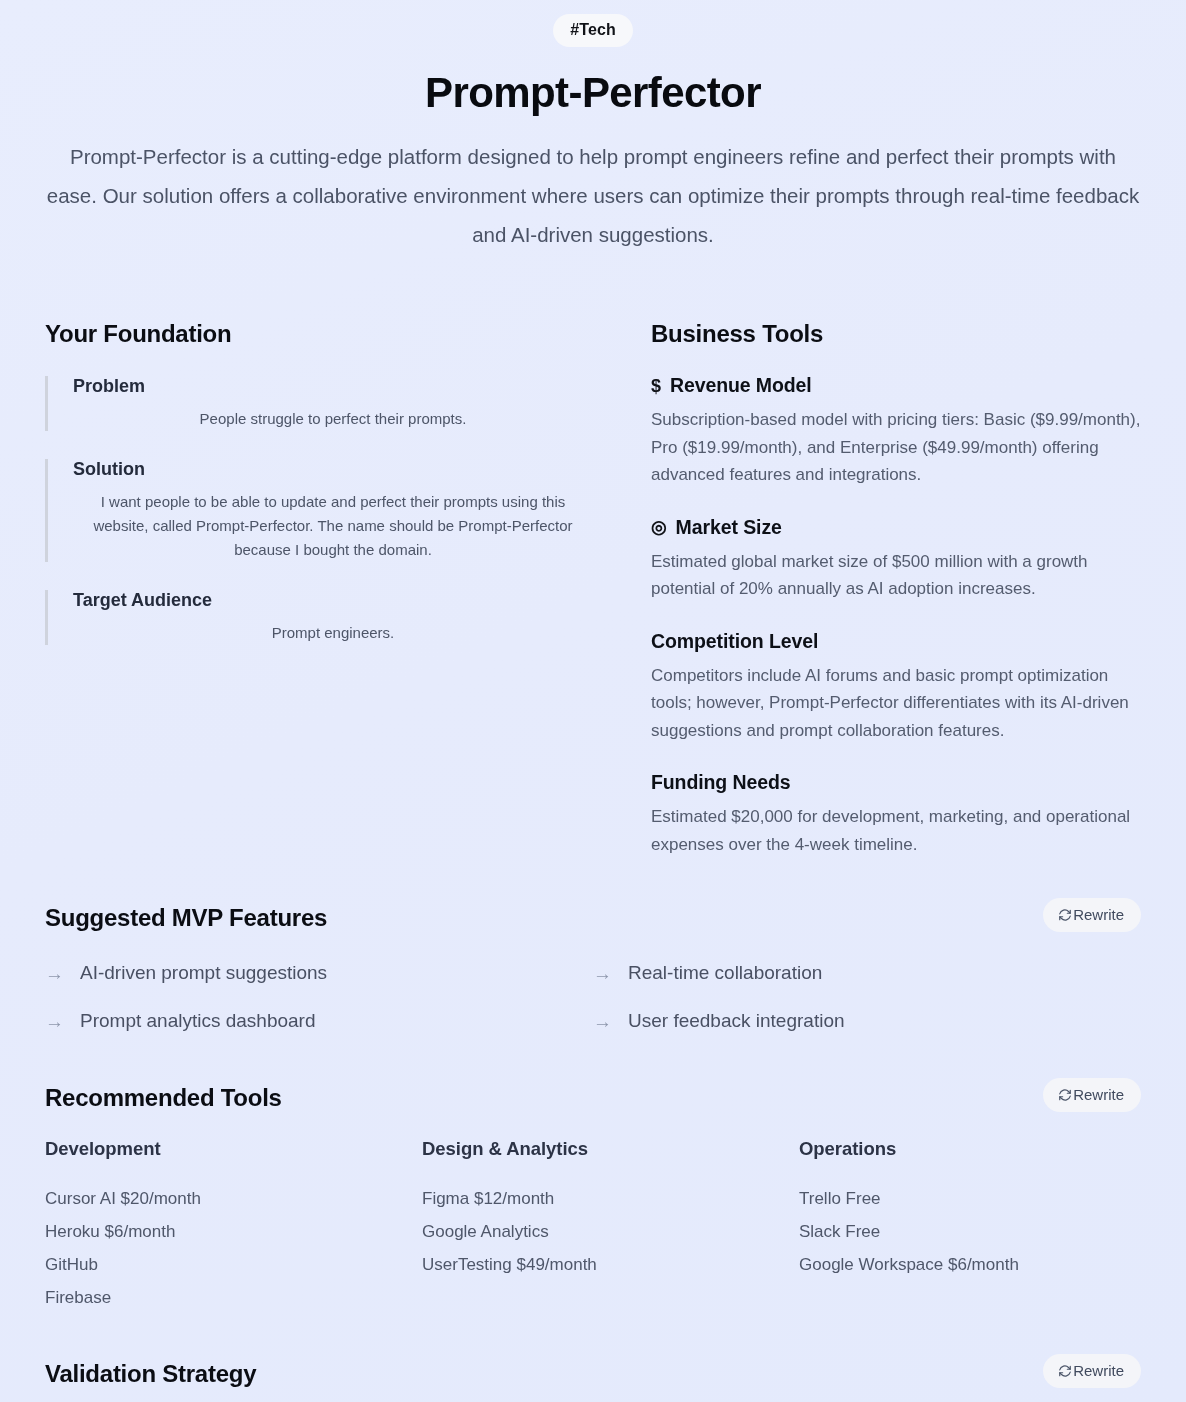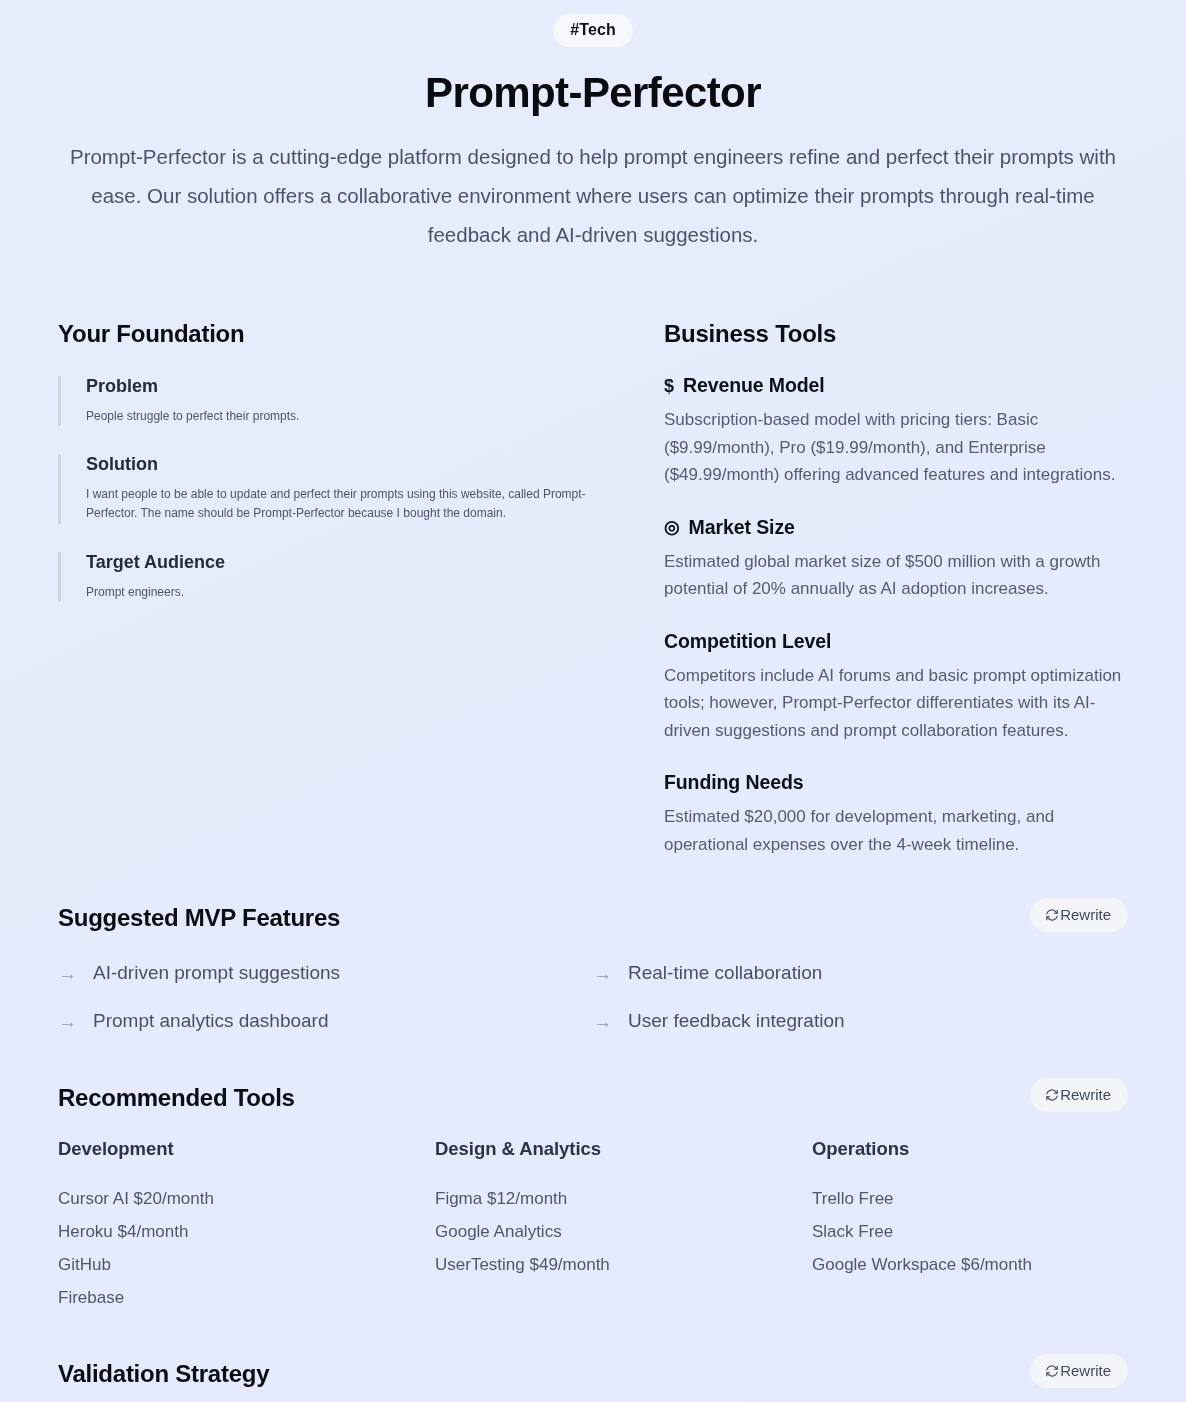--- a/index.html
+++ b/index.html
@@ -14,21 +14,21 @@
   body {
     font-family: "Liberation Sans", sans-serif;
     background: linear-gradient(155deg, #e8edfd 0%, #e6ebfc 45%, #e4eafc 100%);
     color: #2b3245;
     -webkit-font-smoothing: antialiased;
   }
 
   .page {
     width: 1186px;
     height: 1402px;
-    padding: 0 58px;
+    padding: 0 45px;
     position: relative;
   }
 
   
   .hero { padding-top: 14px; text-align: center; }
 
   .tag-badge {
     display: inline-block;
     background: #f7f8fb;
     color: #111318;
@@ -93,24 +93,25 @@
   .found-item:last-child { margin-bottom: 0; }
 
   .found-label {
     font-size: 18px;
     font-weight: 700;
     color: #242b3c;
     margin-bottom: 10px;
   }
 
   .found-text {
-    font-size: 12px;
+    font-size: 15px;
     line-height: 1.6;
     color: #4d5568;
     max-width: 520px;
+    text-align: center;
   }
 
   
   .bm-list { margin-top: 26px; }
 
   .bm-block { margin-bottom: 27px; }
   .bm-block:last-child { margin-bottom: 0; }
 
   .bm-head {
     display: flex;
@@ -332,21 +333,21 @@
         </span>
         <span>Rewrite</span>
       </button>
     </div>
 
     <div class="tools-grid">
 
       <div>
         <div class="sub-head tool-col-head">Development</div>
         <div class="tool-item">Cursor AI $20/month</div>
-        <div class="tool-item">Heroku $4/month</div>
+        <div class="tool-item">Heroku $6/month</div>
         <div class="tool-item">GitHub</div>
         <div class="tool-item">Firebase</div>
       </div>
 
       <div>
         <div class="sub-head tool-col-head">Design &amp; Analytics</div>
         <div class="tool-item">Figma $12/month</div>
         <div class="tool-item">Google Analytics</div>
         <div class="tool-item">UserTesting $49/month</div>
       </div>

